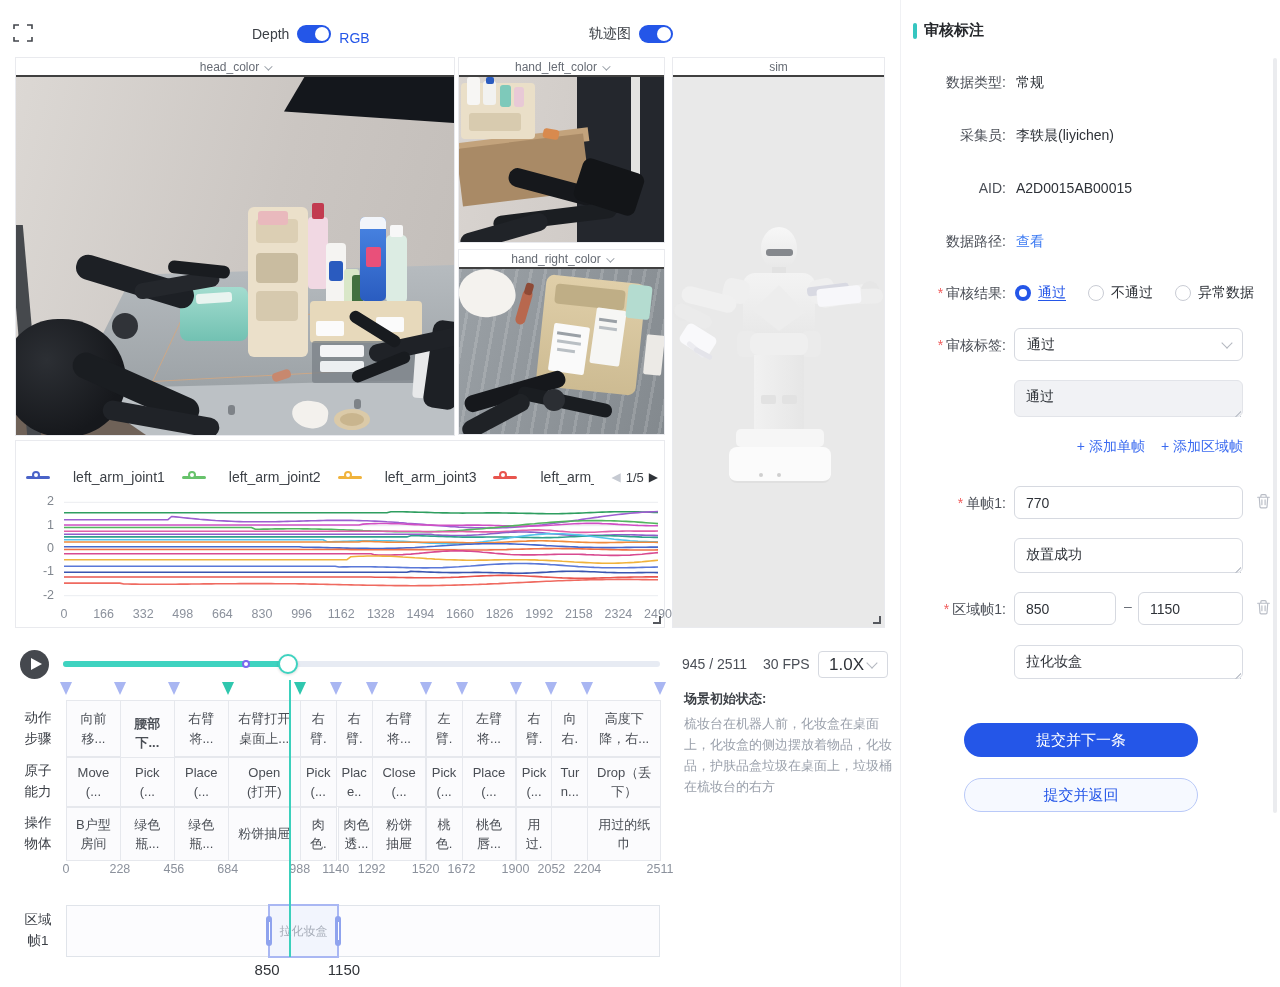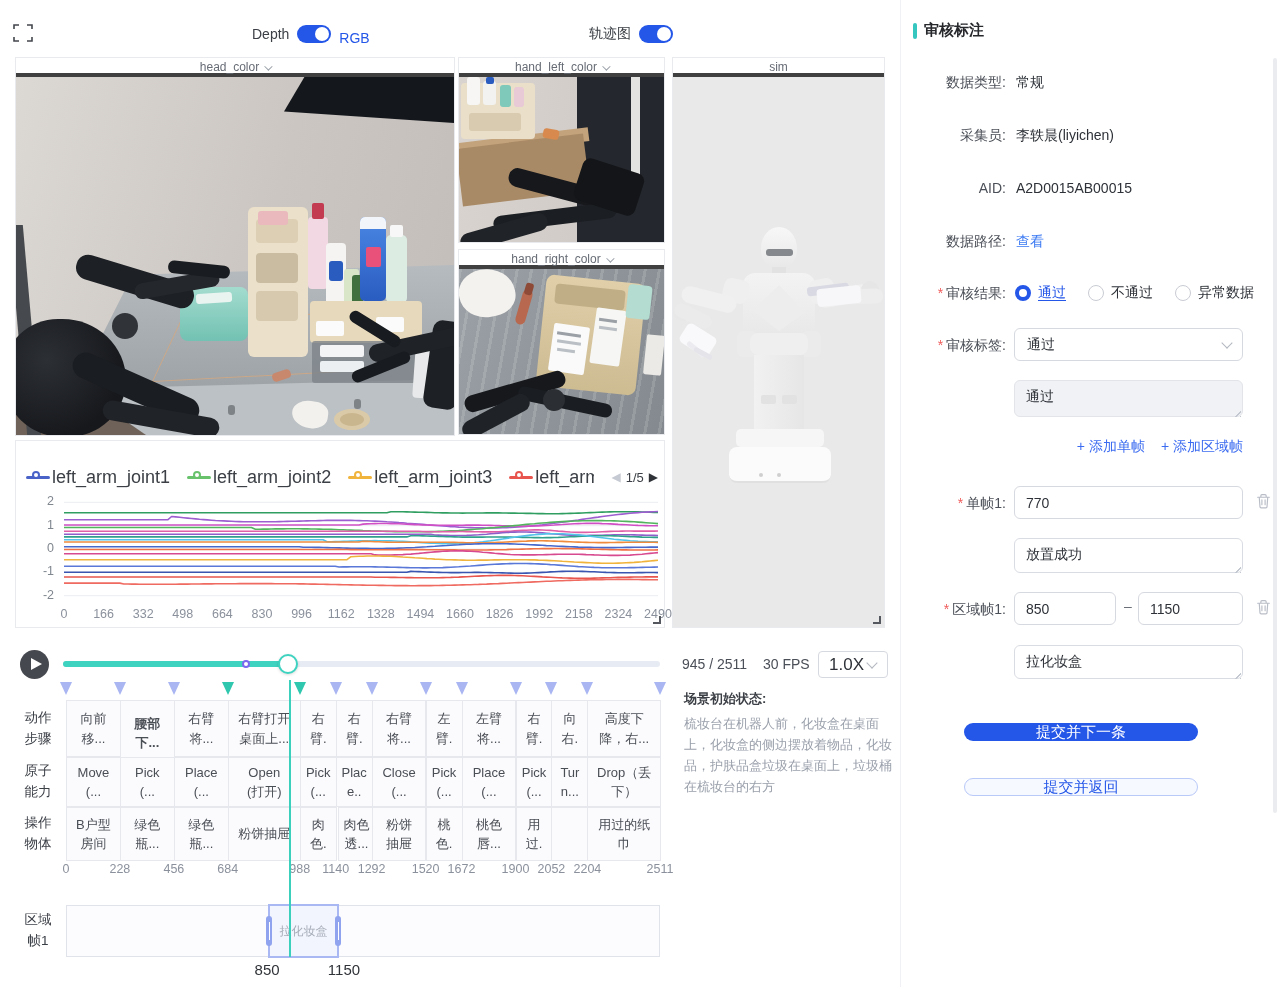--- a/index.html
+++ b/index.html
@@ -11,31 +11,31 @@
   #fullscreen-btn{position:absolute;left:13px;top:24px;width:20px;height:18px;cursor:pointer;}
   .tgl-group{position:absolute;display:flex;align-items:center;gap:8px;height:20px;}
   .tgl-label{font-size:14px;color:#3c4046;}
   .tgl-label.blue{color:#2456e8;margin-top:8px;}
   .toggle{position:relative;width:34px;height:18px;border-radius:9px;background:#2456e8;cursor:pointer;}
   .toggle .knob{position:absolute;top:2px;right:2px;width:14px;height:14px;border-radius:50%;background:#fff;}
 
   
   .panel{position:absolute;border:1px solid #e9eaee;background:#fff;}
   .cam-title{height:19px;line-height:18px;font-size:12px;color:#676c75;text-align:center;
-    border-bottom:4px solid #404040;background:#fff;position:relative;z-index:3;}
+    border-bottom:2px solid #404040;background:#fff;position:relative;z-index:3;}
   .chev-sm{display:inline-block;width:6px;height:6px;border-right:1.3px solid #9aa0a8;border-bottom:1.3px solid #9aa0a8;
     transform:rotate(45deg) translateY(-2px);margin-left:5px;}
   .scene{position:absolute;left:0;top:19px;right:0;bottom:0;overflow:hidden;}
   .corner{position:absolute;right:3px;bottom:3px;width:8px;height:8px;border-right:2px solid #55585e;border-bottom:2px solid #55585e;z-index:5;}
 
   
   #action-title{position:absolute;left:0;top:0;width:100%;height:21px;line-height:20px;text-align:center;
     font-size:12.5px;color:#5a5f68;border-bottom:1px solid #f0f2f5;}
   #legend{position:absolute;top:23px;left:10px;right:70px;height:26px;display:flex;align-items:center;gap:17px;overflow:hidden;}
-  .legend-item{display:flex;align-items:center;gap:2px;font-size:18px;color:#3c4046;white-space:nowrap;cursor:pointer;text-align:center;}
+  .legend-item{display:flex;align-items:center;gap:23px;font-size:14px;color:#3c4046;white-space:nowrap;cursor:pointer;text-align:center;}
   .lm{position:relative;width:24px;height:10px;flex:0 0 24px;}
   .lm-line{position:absolute;left:0;top:4px;width:24px;height:2.5px;background:var(--c);border-radius:2px;}
   .lm-ring{position:absolute;left:6px;top:-1px;width:8px;height:8px;border:2.5px solid var(--c);border-radius:50%;background:#fff;}
   #pager{position:absolute;top:23px;right:6px;height:26px;display:flex;align-items:center;gap:5px;font-size:13px;}
   #pager .prev{color:#c6cad2;font-size:12px;cursor:pointer;}
   #pager .next{color:#2f3338;font-size:12px;cursor:pointer;}
   #pager .pg{color:#3c4046;}
   #chart-wrap{position:absolute;left:48px;top:52px;width:594px;height:112px;}
   #y-labels{position:absolute;left:0;top:0;width:44px;height:190px;}
   .y-tick{position:absolute;right:6px;width:34px;text-align:right;font-size:12.5px;color:#81878f;}
@@ -102,21 +102,21 @@
   .rp-ta{position:absolute;border:1px solid #d9dce3;border-radius:6px;font-size:14px;color:#2e3238;padding:6px 11px;
     resize:none;font-family:inherit;background:#fff;line-height:1.4;overflow:hidden;outline:none;}
   .grip{position:absolute;width:9px;height:9px;clip-path:polygon(100% 0,100% 100%,0 100%);
     background:repeating-linear-gradient(135deg,#c4c8d0 0 1.5px,transparent 1.5px 4px);}
   #add-links{position:absolute;left:113px;top:438px;width:229px;display:flex;justify-content:flex-end;gap:16px;font-size:14px;}
   #add-links span{color:#3b6bf0;cursor:pointer;white-space:nowrap;}
   .rp-input{position:absolute;height:33px;border:1px solid #d6d9e0;border-radius:6px;font-size:14px;color:#2e3238;
     padding:0 11px;background:#fff;font-family:inherit;outline:none;}
   .trash{position:absolute;left:354px;width:17px;height:18px;cursor:pointer;}
   #region-dash{position:absolute;left:219px;top:598px;width:16px;text-align:center;font-size:14px;color:#6a6f78;}
-  .btn{position:absolute;left:63px;width:234px;height:18px;border-radius:17px;display:flex;align-items:center;justify-content:center;
+  .btn{position:absolute;left:63px;width:234px;height:34px;border-radius:17px;display:flex;align-items:center;justify-content:center;
     font-size:15px;cursor:pointer;}
   #btn-submit-next{top:723px;background:#2456e8;color:#fff;}
   #btn-submit-back{top:778px;background:#f6f9ff;border:1px solid #b9c9f8;color:#2456e8;}
   #rp-scroll{position:absolute;right:3px;top:58px;width:4px;height:755px;background:#ebecef;border-radius:2px;cursor:pointer;}
 </style>
 </head>
 <body>
 
 <svg id="fullscreen-btn" viewBox="0 0 20 18">
   <path d="M1 5V1h5M14 1h5v4M19 13v4h-5M6 17H1v-4" fill="none" stroke="#43464c" stroke-width="1.6"></path>

